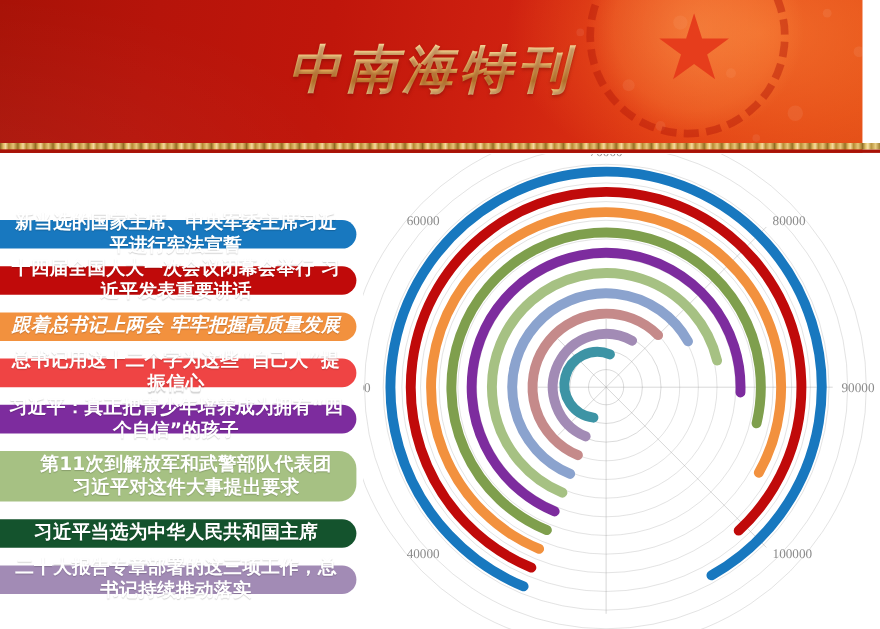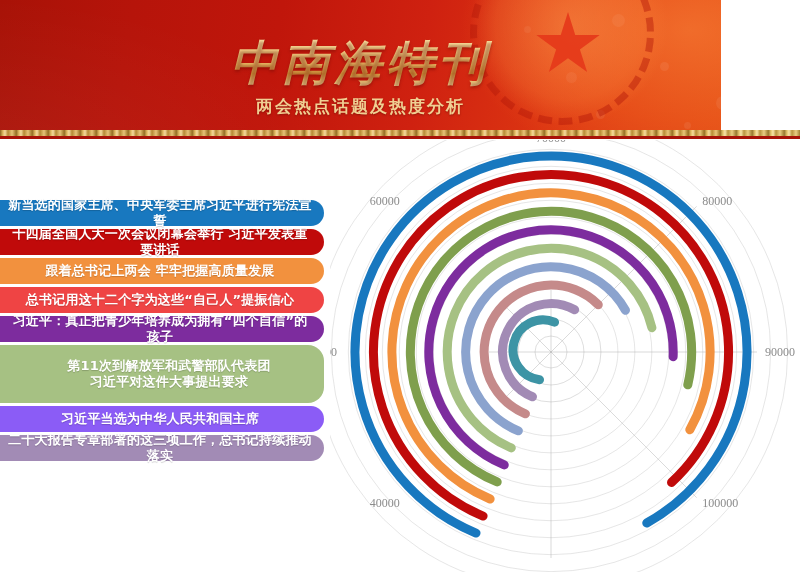--- a/index.html
+++ b/index.html
@@ -5,21 +5,21 @@
 <style>
   html,body{margin:0;padding:0;}
   body{
     width:800px;height:572px;overflow:hidden;background:#ffffff;
     font-family:"Liberation Sans","DejaVu Sans",sans-serif;
   }
   #page{position:relative;width:800px;height:572px;overflow:hidden;background:#fff;}
 
   
   #header{
-    position:absolute;left:0;top:0;width:721px;height:139px;overflow:hidden;
+    position:absolute;left:0;top:0;width:784px;height:139px;overflow:hidden;
     background:
       radial-gradient(ellipse 320px 200px at 690px 30px, rgba(255,140,60,.55) 0%, rgba(255,120,40,.28) 45%, rgba(255,110,40,0) 72%),
       linear-gradient(100deg,#a81207 0%,#b6140a 18%,#c0160b 38%,#cf2110 58%,#dc3512 76%,#e04a16 100%);
     text-decoration: underline;
   }
   .hdr-dots{position:absolute;inset:0;pointer-events:none;}
   .hdr-dot{position:absolute;border-radius:50%;background:rgba(255,255,255,.07);}
   .emblem{
     position:absolute;right:52px;top:-74px;width:200px;height:200px;border-radius:50%;
     background:radial-gradient(circle at 50% 50%, rgba(255,170,90,.40) 0%, rgba(255,150,70,.22) 52%, rgba(255,140,60,0) 70%);
@@ -58,30 +58,30 @@
     background:repeating-linear-gradient(90deg,#8a6a20 0px,#e3c367 3px,#f7e3a4 5px,#b58f35 8px,#e8cb7c 12px,#9a7827 16px);
     opacity:.95;
   }
   #gold-strip-under{position:absolute;left:0;top:136px;width:800px;height:3px;background:#a81207;}
 
   
   #pill-col{position:absolute;left:0;top:200px;width:326px;}
   .pill{
     position:relative;box-sizing:border-box;width:324px;
     border-radius:0 16px 16px 0;
-    margin-bottom:3px;
+    margin-bottom:16px;
     display:flex;align-items:center;justify-content:flex-end;
     padding:0 12px 0 8px;
-    color:#ffffff;font-size:13px;line-height:1.25;font-weight:600;
+    color:#ffffff;font-size:17px;line-height:1.25;font-weight:600;
     letter-spacing:.2px;white-space:pre-line;text-align:center;
     text-shadow:0 1px 1px rgba(0,0,0,.18);
     font-family:"DejaVu Sans","Liberation Sans",sans-serif;
   }
   .pill.one{height:26px;}
-  .pill.two{height:58px;padding-left:26px;}
+  .pill.two{height:46px;padding-left:26px;}
   .pill > span{width:100%;display:block;text-align:center;}
 
   
   #chart{position:absolute;left:330px;top:140px;width:470px;height:432px;}
   #chart svg{display:block;}
   .tick-lbl{
     font-family:"Liberation Serif","DejaVu Serif",serif;
     font-size:12px;fill:#8b8b8b;
   }
 </style>
@@ -100,34 +100,33 @@
       <div class="hdr-dot" style="left:748px;top:8px;width:8px;height:8px;"></div>
       <div class="hdr-dot" style="left:596px;top:110px;width:9px;height:9px;"></div>
       <div class="hdr-dot" style="left:684px;top:122px;width:7px;height:7px;"></div>
       <div class="hdr-dot" style="left:524px;top:26px;width:7px;height:7px;"></div>
     </div>
     <div class="emblem"></div>
     <div class="emblem-ring"></div>
     <div class="emblem-star"></div>
     <div class="hdr-wave"></div>
     <div id="title">中南海特刊</div>
-    <div id="subtitle">两会热点话题及热度分析</div>
   </div>
   <div id="gold-strip"></div>
   <div id="gold-strip-under"></div>
 
   <div id="pill-col">
       <div class="pill one" style="background: rgb(24, 120, 191);"><span>新当选的国家主席、中央军委主席习近平进行宪法宣誓</span></div>
       <div class="pill one" style="background: rgb(192, 10, 10);"><span>十四届全国人大一次会议闭幕会举行 习近平发表重要讲话</span></div>
-      <div class="pill one" style="background: rgb(242, 145, 62);"><span>跟着总书记上两会 牢牢把握高质量发展</span></div>
+      <div class="pill one" style="background: rgb(242, 145, 62); font-style: italic;"><span>跟着总书记上两会 牢牢把握高质量发展</span></div>
       <div class="pill one" style="background: #ef4444;"><span>总书记用这十二个字为这些“自己人”提振信心</span></div>
       <div class="pill one" style="background: rgb(125, 44, 158);"><span>习近平：真正把青少年培养成为拥有“四个自信”的孩子</span></div>
       <div class="pill two" style="background: rgb(166, 193, 131);"><span>第11次到解放军和武警部队代表团
 习近平对这件大事提出要求</span></div>
-      <div class="pill one" style="background: #8b5cf6;"><span>习近平当选为中华人民共和国主席</span></div>
+      <div class="pill one" style="background: #14532d;"><span>习近平当选为中华人民共和国主席</span></div>
       <div class="pill one" style="background: rgb(162, 139, 181);"><span>二十大报告专章部署的这三项工作，总书记持续推动落实</span></div>
     </div>
 
   <div id="chart">
     <svg id="chart-svg" width="470" height="432" viewBox="0 0 470 432">
       <g id="grid-layer">
           <circle cx="221" cy="212" r="16" fill="none" stroke="#9a9a9a" stroke-width="0.6" opacity="0.55"></circle>
           <circle cx="221" cy="212" r="32.968888888888884" fill="none" stroke="#9a9a9a" stroke-width="0.6" opacity="0.55"></circle>
           <circle cx="221" cy="212" r="49.937777777777775" fill="none" stroke="#9a9a9a" stroke-width="0.6" opacity="0.55"></circle>
           <circle cx="221" cy="212" r="66.90666666666667" fill="none" stroke="#9a9a9a" stroke-width="0.6" opacity="0.42"></circle>

